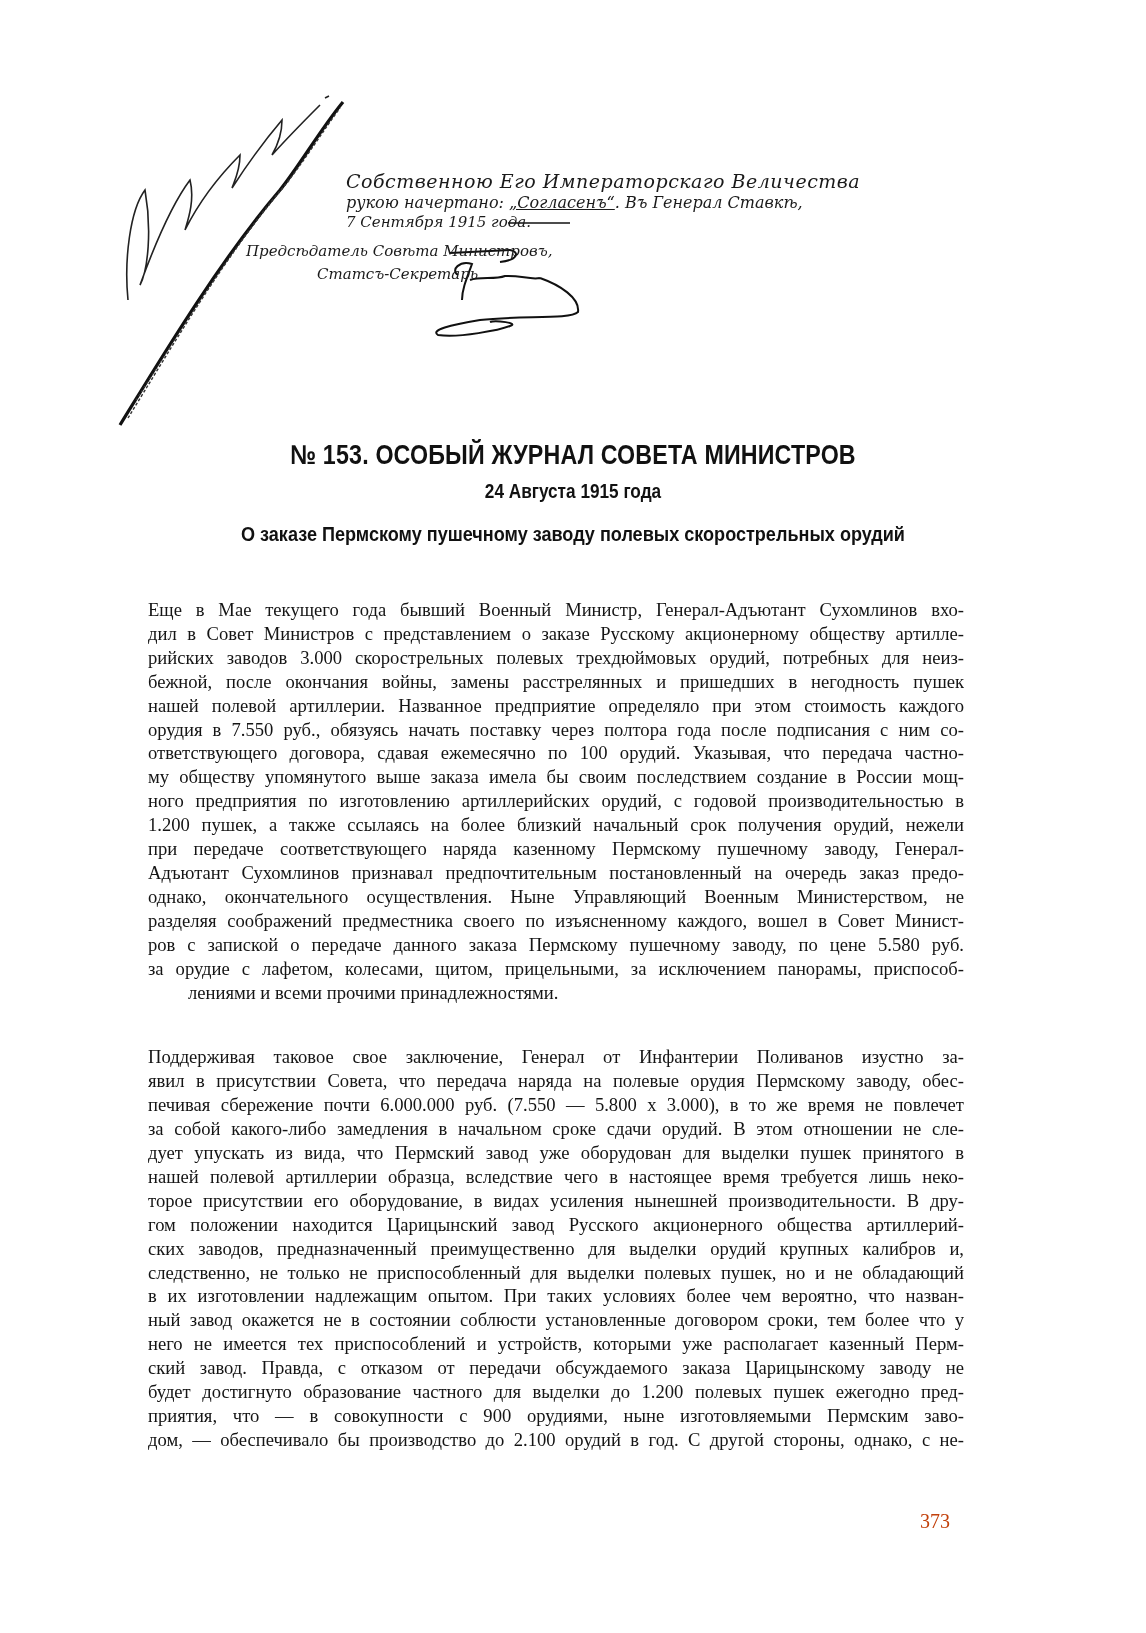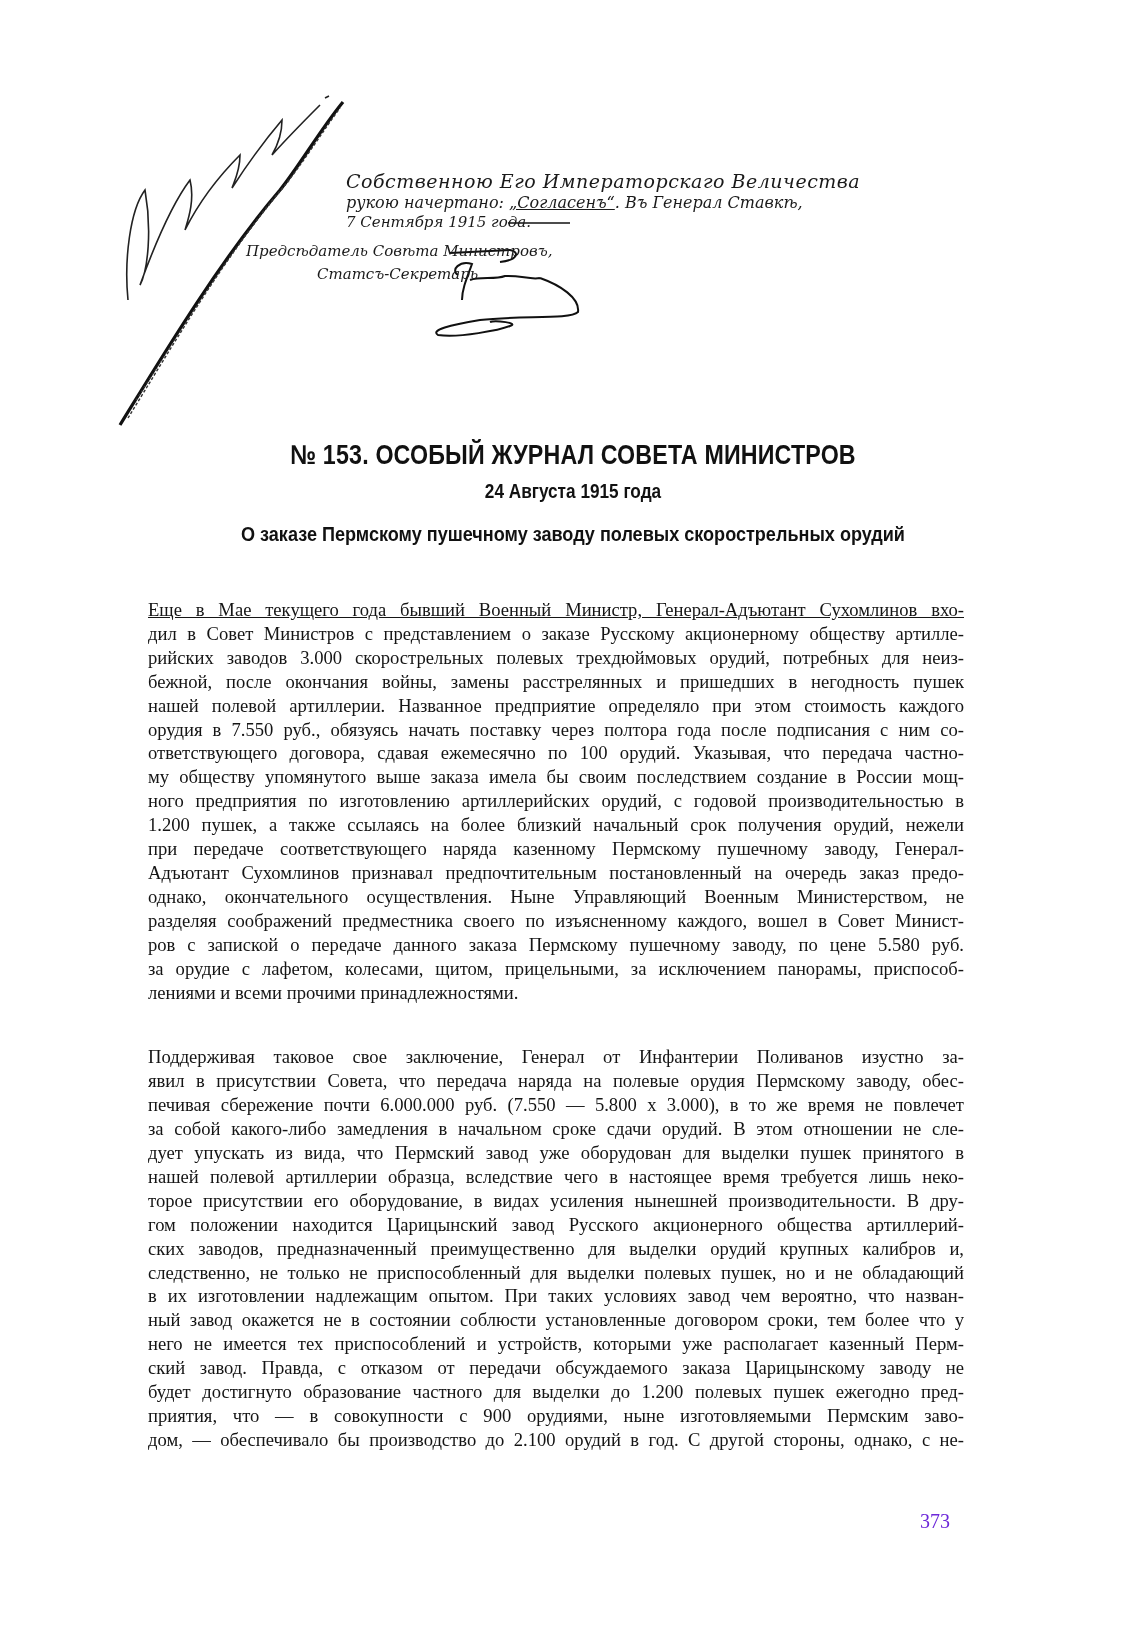--- a/index.html
+++ b/index.html
@@ -19,23 +19,23 @@
 
   
   .heading { position: absolute; left: 0; width: 1146px; text-align: center; font-family: "Liberation Sans", sans-serif; color: #111; }
   .doc-title { top: 440px; font-size: 27px; font-weight: bold; transform: scaleX(0.86); letter-spacing: 0.2px; }
   .doc-date { top: 480px; font-size: 20px; font-weight: bold; transform: scaleX(0.86); }
   .doc-subject { top: 522px; font-size: 21px; font-weight: bold; transform: scaleX(0.86); }
 
   
   .body-text { position: absolute; left: 148px; top: 598px; width: 816px; font-family: "Liberation Serif", serif; font-size: 18.6px; line-height: 23.9px; text-align: justify; color: #151515; }
   .body-text .line { display: block; text-align: justify; text-align-last: justify; white-space: nowrap; overflow: hidden; }
-  .body-text .line.last { text-align-last: left; }
+  .body-text .line.last { text-align-last: left; margin-left: 40px; }
 
-  .page-number { position: absolute; left: 920px; top: 1510px; font-family: "Liberation Serif", serif; font-size: 20px; color: #6d28d9; }
+  .page-number { position: absolute; left: 920px; top: 1510px; font-family: "Liberation Serif", serif; font-size: 20px; color: #c2410c; }
 </style>
 </head>
 <body>
 
 <div class="page">
 
   <div class="resolution">
     <svg width="900" height="350">
 
       <path d="M28 220 C 24 180, 30 130, 45 110 C 52 150, 48 190, 40 205 C 60 150, 75 120, 90 100 C 95 120, 88 140, 85 150 C 100 120, 120 95, 140 75 C 140 90, 135 100, 132 108 C 150 80, 165 60, 182 40 C 182 55, 176 68, 172 75 C 190 55, 205 40, 220 25 M225 18 l4 -2" fill="none" stroke="#222" stroke-width="1.6"></path>
@@ -53,21 +53,21 @@
     <div class="res-text res-l4">Предсѣдатель Совѣта Министровъ,</div>
     <div class="res-text res-l5">Статсъ-Секретарь</div>
   </div>
 
   <div class="heading doc-title">№ 153. ОСОБЫЙ ЖУРНАЛ СОВЕТА МИНИСТРОВ</div>
   <div class="heading doc-date">24 Августа 1915 года</div>
   <div class="heading doc-subject">О заказе Пермскому пушечному заводу полевых скорострельных орудий</div>
 
   <div class="body-text">
     <div id="para1">
-        <span class="line" style="text-indent: 0px; padding-left: 0px; text-decoration: underline;">Еще в Мае текущего года бывший Военный Министр, Генерал-Адъютант Сухомлинов вхо-</span>
+        <span class="line" style="text-indent: 0px; padding-left: 0px;">Еще в Мае текущего года бывший Военный Министр, Генерал-Адъютант Сухомлинов вхо-</span>
         <span class="line">дил в Совет Министров с представлением о заказе Русскому акционерному обществу артилле-</span>
         <span class="line">рийских заводов 3.000 скорострельных полевых трехдюймовых орудий, потребных для неиз-</span>
         <span class="line">бежной, после окончания войны, замены расстрелянных и пришедших в негодность пушек</span>
         <span class="line">нашей полевой артиллерии. Названное предприятие определяло при этом стоимость каждого</span>
         <span class="line">орудия в 7.550 руб., обязуясь начать поставку через полтора года после подписания с ним со-</span>
         <span class="line">ответствующего договора, сдавая ежемесячно по 100 орудий. Указывая, что передача частно-</span>
         <span class="line">му обществу упомянутого выше заказа имела бы своим последствием создание в России мощ-</span>
         <span class="line">ного предприятия по изготовлению артиллерийских орудий, с годовой производительностью в</span>
         <span class="line">1.200 пушек, а также ссылаясь на более близкий начальный срок получения орудий, нежели</span>
         <span class="line">при передаче соответствующего наряда казенному Пермскому пушечному заводу, Генерал-</span>
@@ -82,21 +82,21 @@
         <span class="line" style="text-indent: 0px; padding-left: 0px; margin-top: 41px;">Поддерживая таковое свое заключение, Генерал от Инфантерии Поливанов изустно за-</span>
         <span class="line">явил в присутствии Совета, что передача наряда на полевые орудия Пермскому заводу, обес-</span>
         <span class="line">печивая сбережение почти 6.000.000 руб. (7.550 — 5.800 x 3.000), в то же время не повлечет</span>
         <span class="line">за собой какого-либо замедления в начальном сроке сдачи орудий. В этом отношении не сле-</span>
         <span class="line">дует упускать из вида, что Пермский завод уже оборудован для выделки пушек принятого в</span>
         <span class="line">нашей полевой артиллерии образца, вследствие чего в настоящее время требуется лишь неко-</span>
         <span class="line">торое присутствии его оборудование, в видах усиления нынешней производительности. В дру-</span>
         <span class="line">гом положении находится Царицынский завод Русского акционерного общества артиллерий-</span>
         <span class="line">ских заводов, предназначенный преимущественно для выделки орудий крупных калибров и,</span>
         <span class="line">следственно, не только не приспособленный для выделки полевых пушек, но и не обладающий</span>
-        <span class="line">в их изготовлении надлежащим опытом. При таких условиях завод чем вероятно, что назван-</span>
+        <span class="line">в их изготовлении надлежащим опытом. При таких условиях более чем вероятно, что назван-</span>
         <span class="line">ный завод окажется не в состоянии соблюсти установленные договором сроки, тем более что у</span>
         <span class="line">него не имеется тех приспособлений и устройств, которыми уже располагает казенный Перм-</span>
         <span class="line">ский завод. Правда, с отказом от передачи обсуждаемого заказа Царицынскому заводу не</span>
         <span class="line">будет достигнуто образование частного для выделки до 1.200 полевых пушек ежегодно пред-</span>
         <span class="line">приятия, что — в совокупности с 900 орудиями, ныне изготовляемыми Пермским заво-</span>
         <span class="line">дом, — обеспечивало бы производство до 2.100 орудий в год. С другой стороны, однако, с не-</span>
       </div>
   </div>
 
   <div class="page-number">373</div>

